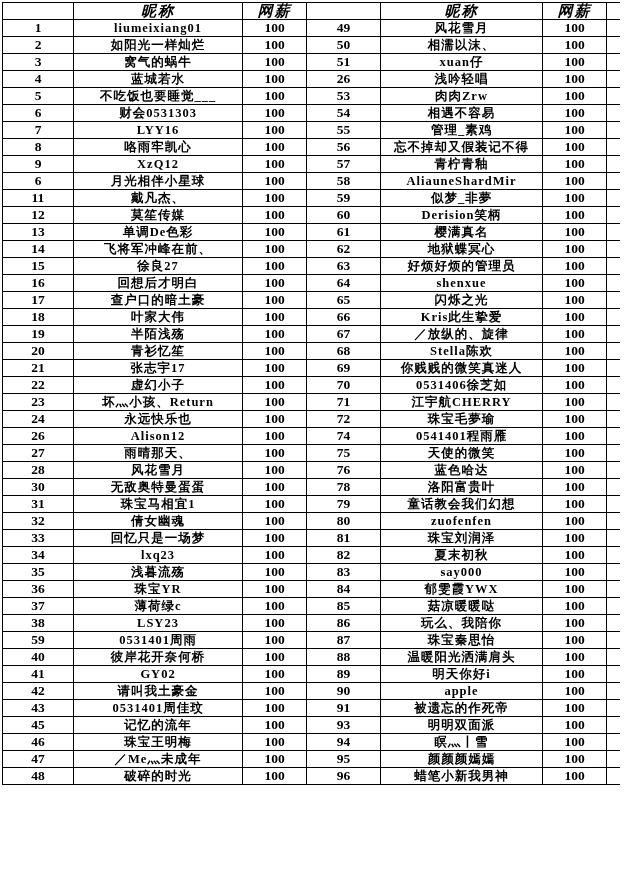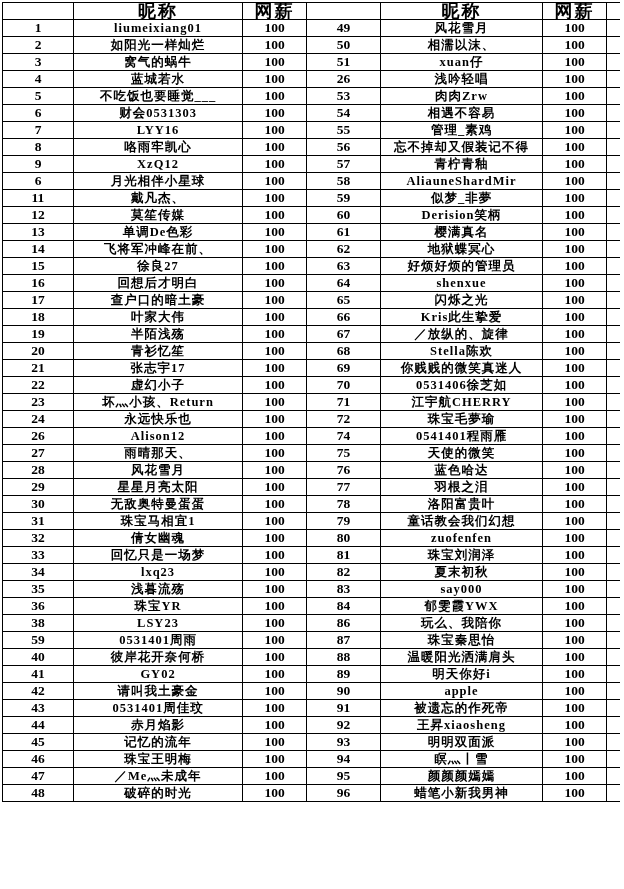--- a/index.html
+++ b/index.html
@@ -22,22 +22,23 @@
     height: 16px;
     text-align: center;
     vertical-align: middle;
     font-weight: bold;
     color: #000000;
     white-space: nowrap;
     overflow: hidden;
     line-height: 16px;
   }
   .roster th {
-    font-size: 18px;
+    font-size: 15px;
     letter-spacing: 2px;
+    font-style: italic;
   }
   .roster td.idx, .roster td.sal {
     font-size: 13.5px;
     font-family: "Liberation Serif", "DejaVu Serif", serif;
   }
   .roster td.nick {
     font-size: 12.5px;
     letter-spacing: 1px;
   }
   .roster td.spacer, .roster th.spacer {
@@ -306,29 +307,20 @@
       <tr>
     <td class="idx">28</td>
     <td class="nick">风花雪月</td>
     <td class="sal">100</td>
     <td class="idx">76</td>
     <td class="nick">蓝色哈达</td>
     <td class="sal">100</td>
     <td class="spacer"></td>
   </tr>
       <tr>
-    <td class="idx">29</td>
-    <td class="nick">星星月亮太阳</td>
-    <td class="sal">100</td>
-    <td class="idx">77</td>
-    <td class="nick">羽根之泪</td>
-    <td class="sal">100</td>
-    <td class="spacer"></td>
-  </tr>
-      <tr>
     <td class="idx">30</td>
     <td class="nick">无敌奥特曼蛋蛋</td>
     <td class="sal">100</td>
     <td class="idx">78</td>
     <td class="nick">洛阳富贵叶</td>
     <td class="sal">100</td>
     <td class="spacer"></td>
   </tr>
       <tr>
     <td class="idx">31</td>
@@ -378,20 +370,29 @@
       <tr>
     <td class="idx">36</td>
     <td class="nick">珠宝YR</td>
     <td class="sal">100</td>
     <td class="idx">84</td>
     <td class="nick">郁雯霞YWX</td>
     <td class="sal">100</td>
     <td class="spacer"></td>
   </tr>
       <tr>
+    <td class="idx">37</td>
+    <td class="nick">薄荷绿c</td>
+    <td class="sal">100</td>
+    <td class="idx">85</td>
+    <td class="nick">菇凉暖暖哒</td>
+    <td class="sal">100</td>
+    <td class="spacer"></td>
+  </tr>
+      <tr>
     <td class="idx">38</td>
     <td class="nick">LSY23</td>
     <td class="sal">100</td>
     <td class="idx">86</td>
     <td class="nick">玩么、我陪你</td>
     <td class="sal">100</td>
     <td class="spacer"></td>
   </tr>
       <tr>
     <td class="idx">59</td>
@@ -428,29 +429,20 @@
     <td class="nick">apple</td>
     <td class="sal">100</td>
     <td class="spacer"></td>
   </tr>
       <tr>
     <td class="idx">43</td>
     <td class="nick">0531401周佳玟</td>
     <td class="sal">100</td>
     <td class="idx">91</td>
     <td class="nick">被遗忘的作死帝</td>
-    <td class="sal">100</td>
-    <td class="spacer"></td>
-  </tr>
-      <tr>
-    <td class="idx">44</td>
-    <td class="nick">赤月焰影</td>
-    <td class="sal">100</td>
-    <td class="idx">92</td>
-    <td class="nick">王昇xiaosheng</td>
     <td class="sal">100</td>
     <td class="spacer"></td>
   </tr>
       <tr>
     <td class="idx">45</td>
     <td class="nick">记忆的流年</td>
     <td class="sal">100</td>
     <td class="idx">93</td>
     <td class="nick">明明双面派</td>
     <td class="sal">100</td>

